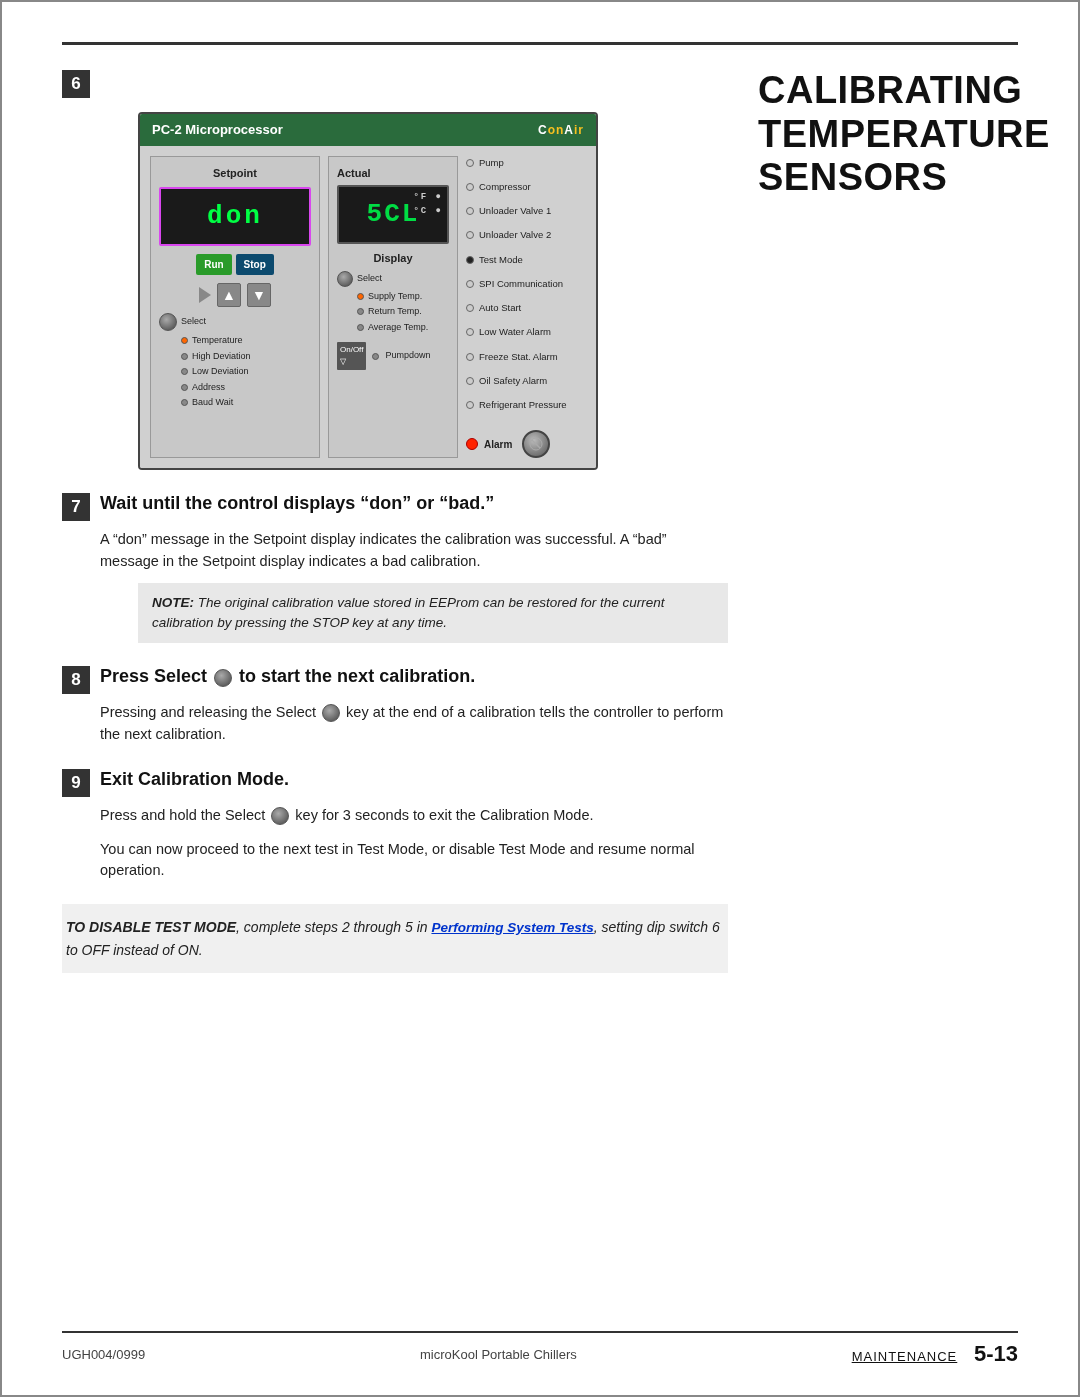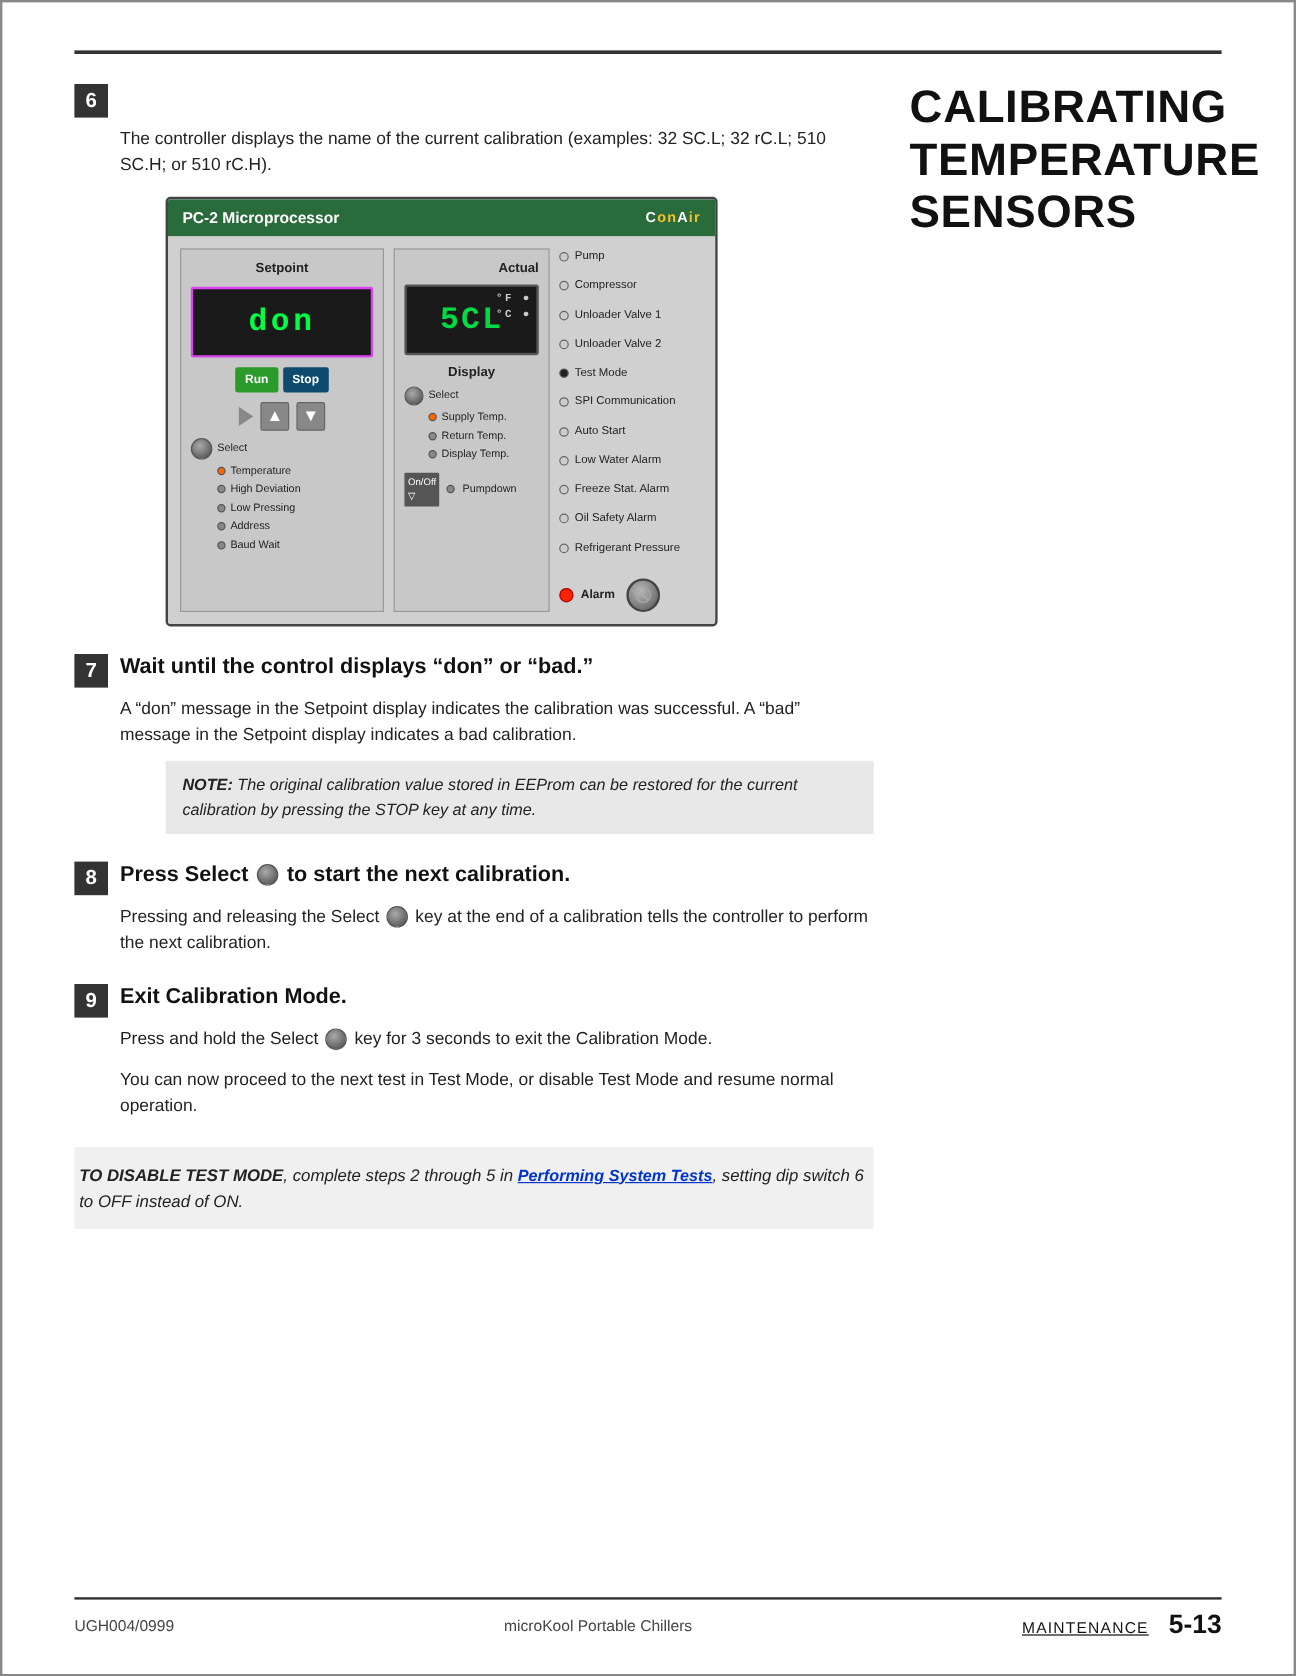--- a/index.html
+++ b/index.html
@@ -260,21 +260,21 @@
       flex: 1;
       background: #c8c8c8;
       border: 1px solid #999;
       padding: 8px;
     }
 
     .actual-label {
       font-size: 11px;
       font-weight: bold;
       color: #222;
-      text-align: right;
+      text-align: left;
       margin-bottom: 4px;
     }
 
     .actual-display {
       background: #1a1a1a;
       color: #00dd44;
       font-family: 'Courier New', monospace;
       font-size: 26px;
       font-weight: bold;
       text-align: center;
@@ -471,21 +471,20 @@
 
     <div class="content-col">
 
       <div class="step-block">
         <div class="step-header">
           <div class="step-number-box">
             <span>6</span>
           </div>
         </div>
         <div class="step-body">
-          <p>The controller displays the name of the current calibration (examples: 32  SC.L; 32  rC.L; 510  SC.H; or 510 rC.H).</p>
 
           <div class="pc2-image-container">
             <div class="pc2-header">
               <span>PC-2 Microprocessor</span>
               <span class="conair-logo">C<span style="color:#f8c020">on</span>A<span style="color:#f8c020">ir</span></span>
             </div>
             <div class="pc2-body">
 
               <div class="left-panel">
                 <div class="setpoint-label">Setpoint</div>
@@ -509,21 +508,21 @@
                   <div class="menu-item">
                     <div class="dot-indicator dot-active"></div>
                     <span style="font-size:9px;">Temperature</span>
                   </div>
                   <div class="menu-item">
                     <div class="dot-indicator"></div>
                     <span style="font-size:9px;">High Deviation</span>
                   </div>
                   <div class="menu-item">
                     <div class="dot-indicator"></div>
-                    <span style="font-size:9px;">Low Pressing</span>
+                    <span style="font-size:9px;">Low Deviation</span>
                   </div>
                   <div class="menu-item">
                     <div class="dot-indicator"></div>
                     <span style="font-size:9px;">Address</span>
                   </div>
                   <div class="menu-item">
                     <div class="dot-indicator"></div>
                     <span style="font-size:9px;">Baud Wait</span>
                   </div>
                 </div>
@@ -546,21 +545,21 @@
                   <div class="menu-item">
                     <div class="dot-indicator dot-active"></div>
                     <span>Supply Temp.</span>
                   </div>
                   <div class="menu-item">
                     <div class="dot-indicator"></div>
                     <span>Return Temp.</span>
                   </div>
                   <div class="menu-item">
                     <div class="dot-indicator"></div>
-                    <span>Display Temp.</span>
+                    <span>Average Temp.</span>
                   </div>
                 </div>
 
                 <div style="display:flex; align-items:center; gap:6px; margin-top:8px;">
                   <div class="onoff-btn" style="font-size:8px; padding:2px 3px;">On/Off<br>▽</div>
                   <div class="dot-indicator"></div>
                   <span style="font-size:9px;">Pumpdown</span>
                 </div>
               </div>
 

